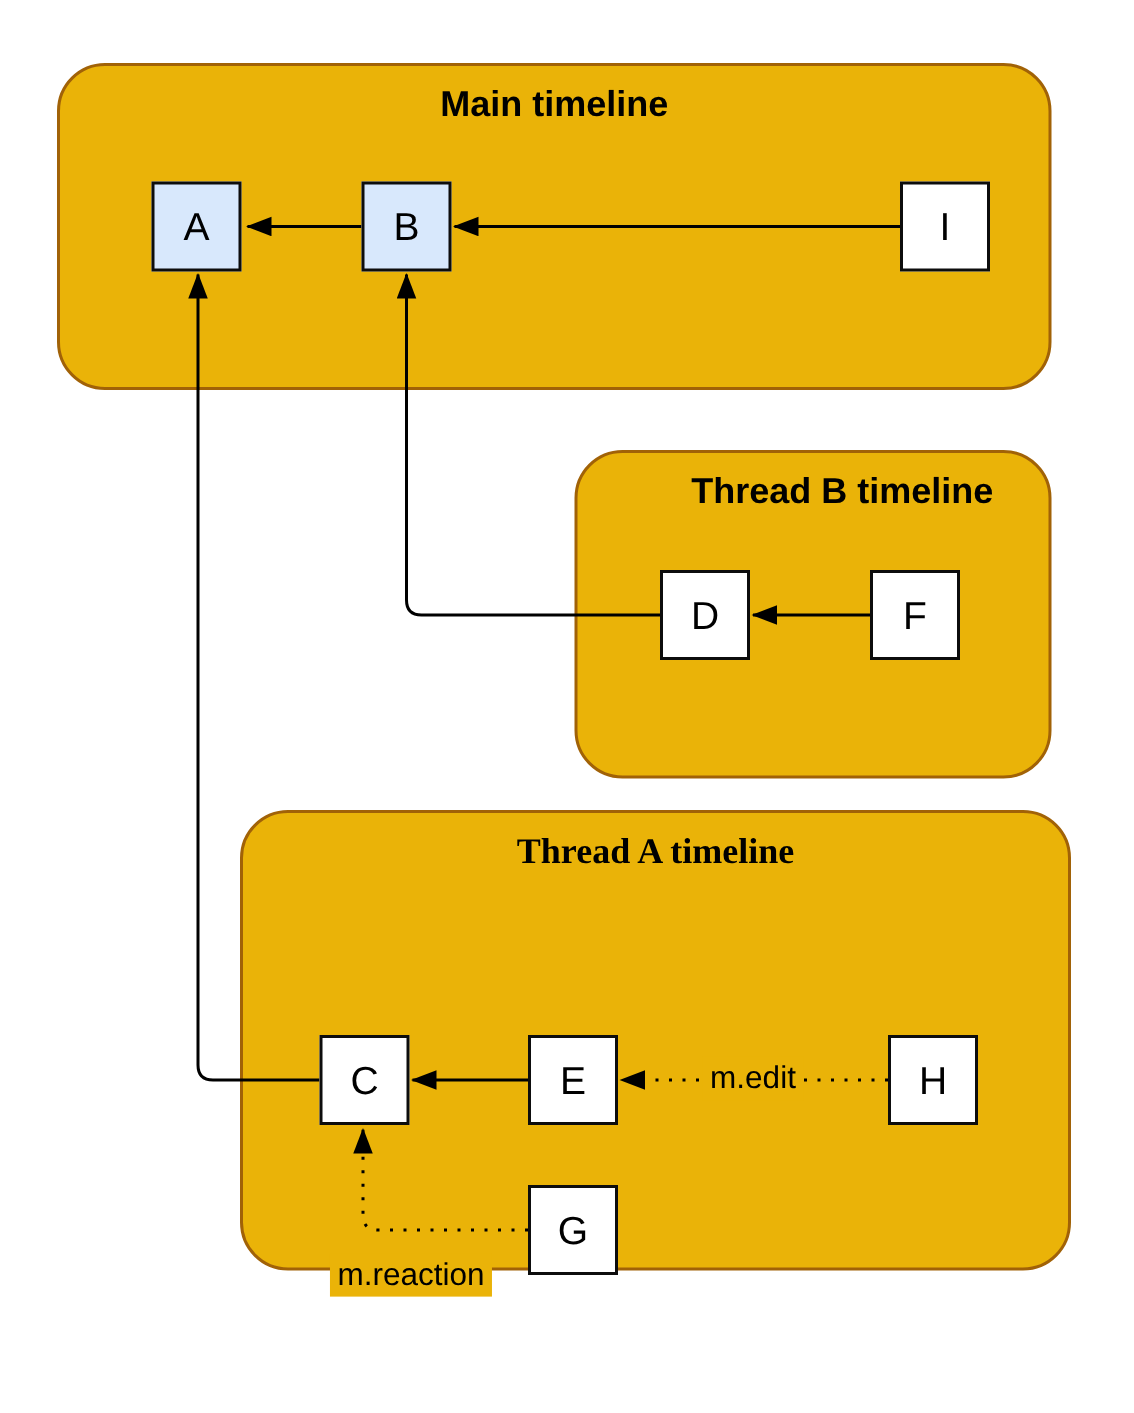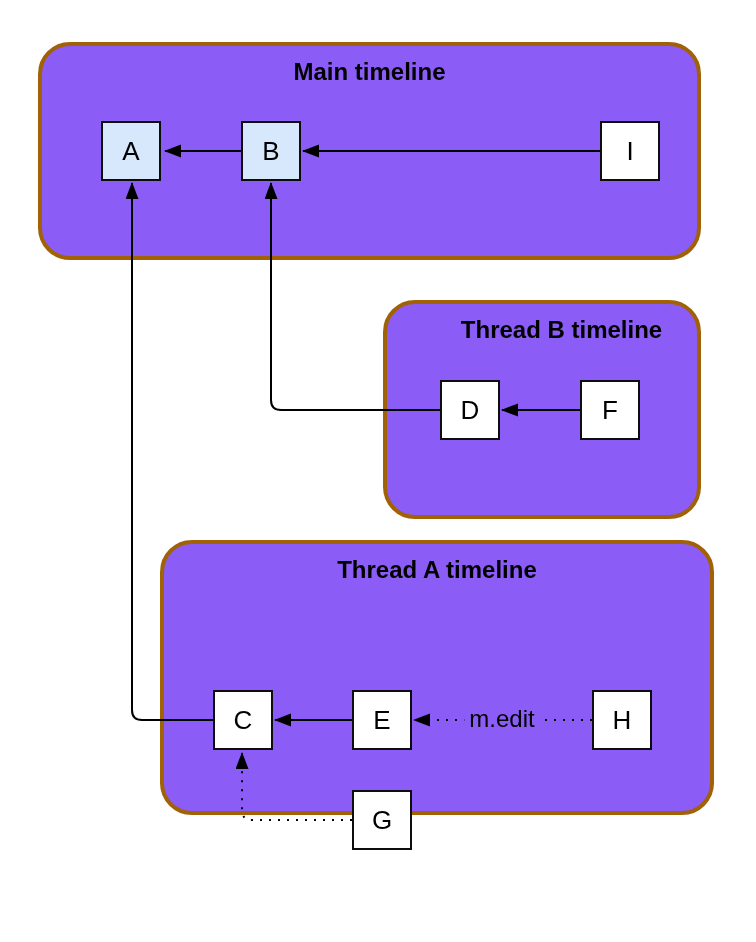--- a/index.html
+++ b/index.html
@@ -11,37 +11,37 @@
     position: relative;
     width: 756px;
     height: 942px;
     background: #ffffff;
     font-family: "Liberation Sans", sans-serif;
     color: #000000;
     overflow: hidden;
   }
   .container {
     position: absolute;
-    background: #8b5cf6;
-    border: 4px solid #a16207;
+    background: #eab308;
+    border: 2px solid #a16207;
     border-radius: 32px;
     box-sizing: border-box;
   }
   .container-title {
     width: 100%;
     text-align: center;
     padding-top: 13px;
     font-weight: bold;
     font-size: 24px;
     line-height: 1.1;
     color: #000000;
   }
   #container-main    { left: 38px;  top: 42px;  width: 663px; height: 218px; }
   #container-threadb { left: 383px; top: 300px; width: 318px; height: 219px; padding-left: 39px; }
-  #container-threada { left: 160px; top: 540px; width: 554px; height: 275px; }
+  #container-threada { left: 160px; top: 540px; width: 554px; height: 307px; font-family: Liberation Serif, serif; }
 
   .edges-layer {
     position: absolute;
     left: 0; top: 0;
     width: 756px;
     height: 942px;
     pointer-events: none;
   }
   .edge {
     stroke: #000000;
@@ -74,22 +74,22 @@
   #node-d { left: 440px; top: 380px; }
   #node-f { left: 580px; top: 380px; }
   #node-c { left: 213px; top: 690px; }
   #node-e { left: 352px; top: 690px; }
   #node-h { left: 592px; top: 690px; }
   #node-g { left: 352px; top: 790px; }
 
   .edge-label {
     position: absolute;
     transform: translate(-50%, -50%);
-    background: #8b5cf6;
-    font-size: 24px;
+    background: #eab308;
+    font-size: 21px;
     line-height: 1.2;
     padding: 2px 5px;
     white-space: nowrap;
     color: #000000;
     text-align: right;
   }
   #label-edit     { left: 502px; top: 719px; }
   #label-reaction { left: 274px; top: 850px; }
 </style>
 </head>
@@ -130,14 +130,15 @@
   <div class="node highlight" id="node-b">B</div>
   <div class="node" id="node-i">I</div>
   <div class="node" id="node-d">D</div>
   <div class="node" id="node-f">F</div>
   <div class="node" id="node-c">C</div>
   <div class="node" id="node-e">E</div>
   <div class="node" id="node-h">H</div>
   <div class="node" id="node-g">G</div>
 
   <div class="edge-label" id="label-edit">m.edit</div>
+  <div class="edge-label" id="label-reaction">m.reaction</div>
 
 </div>
 
 </body></html>

